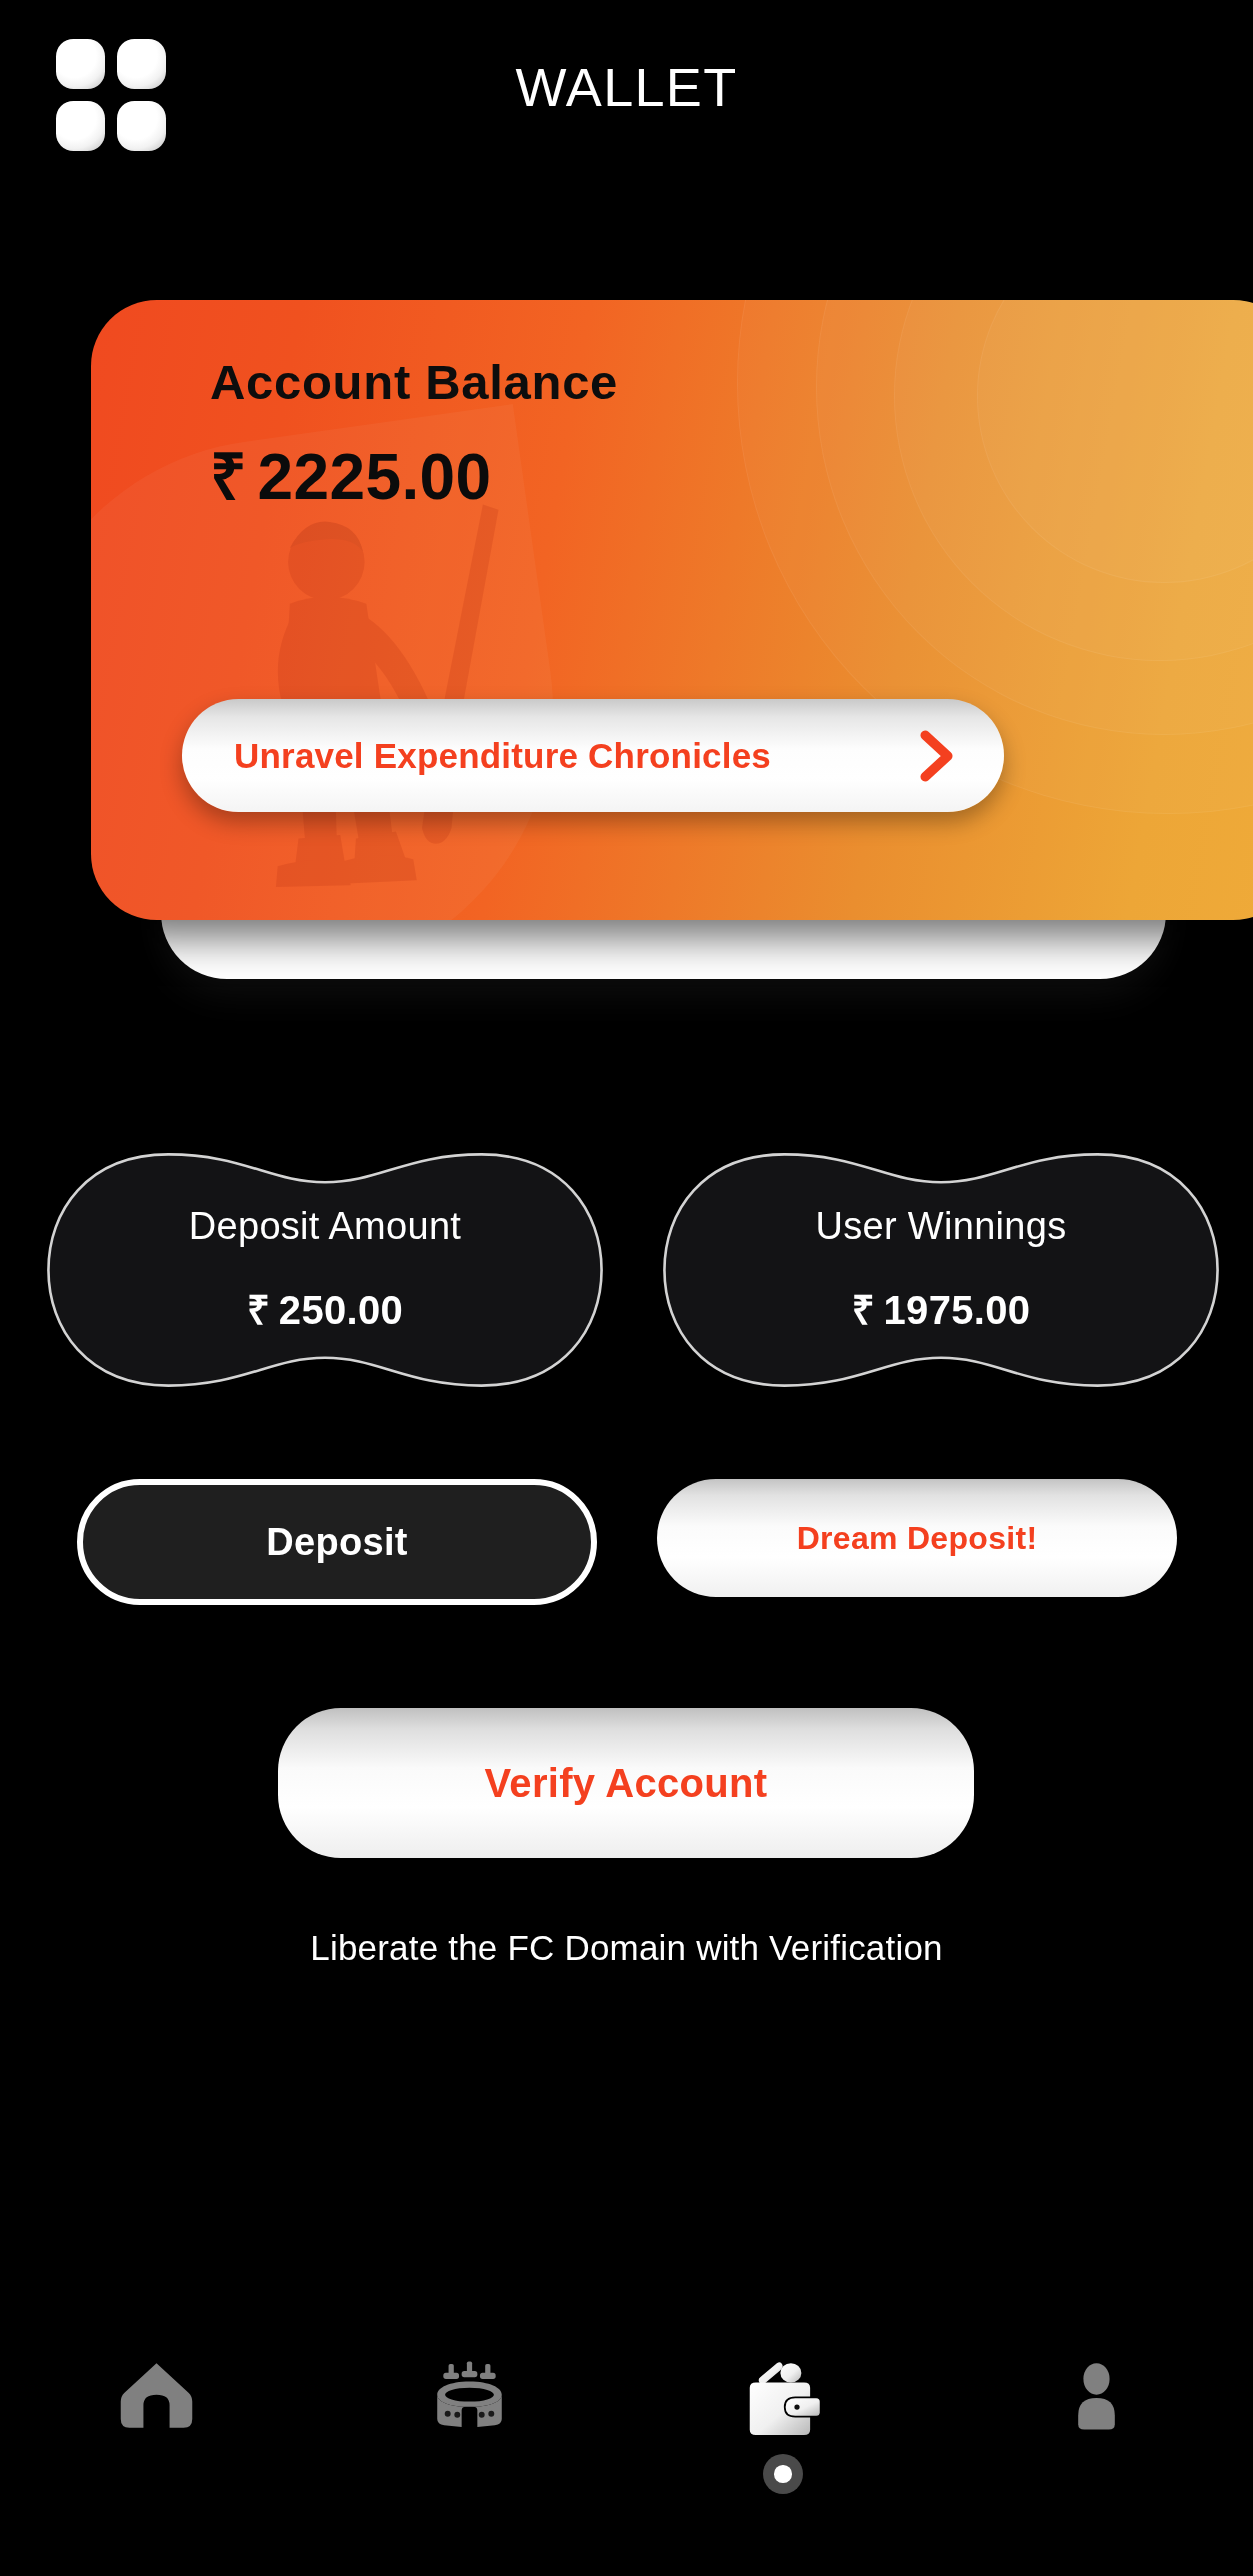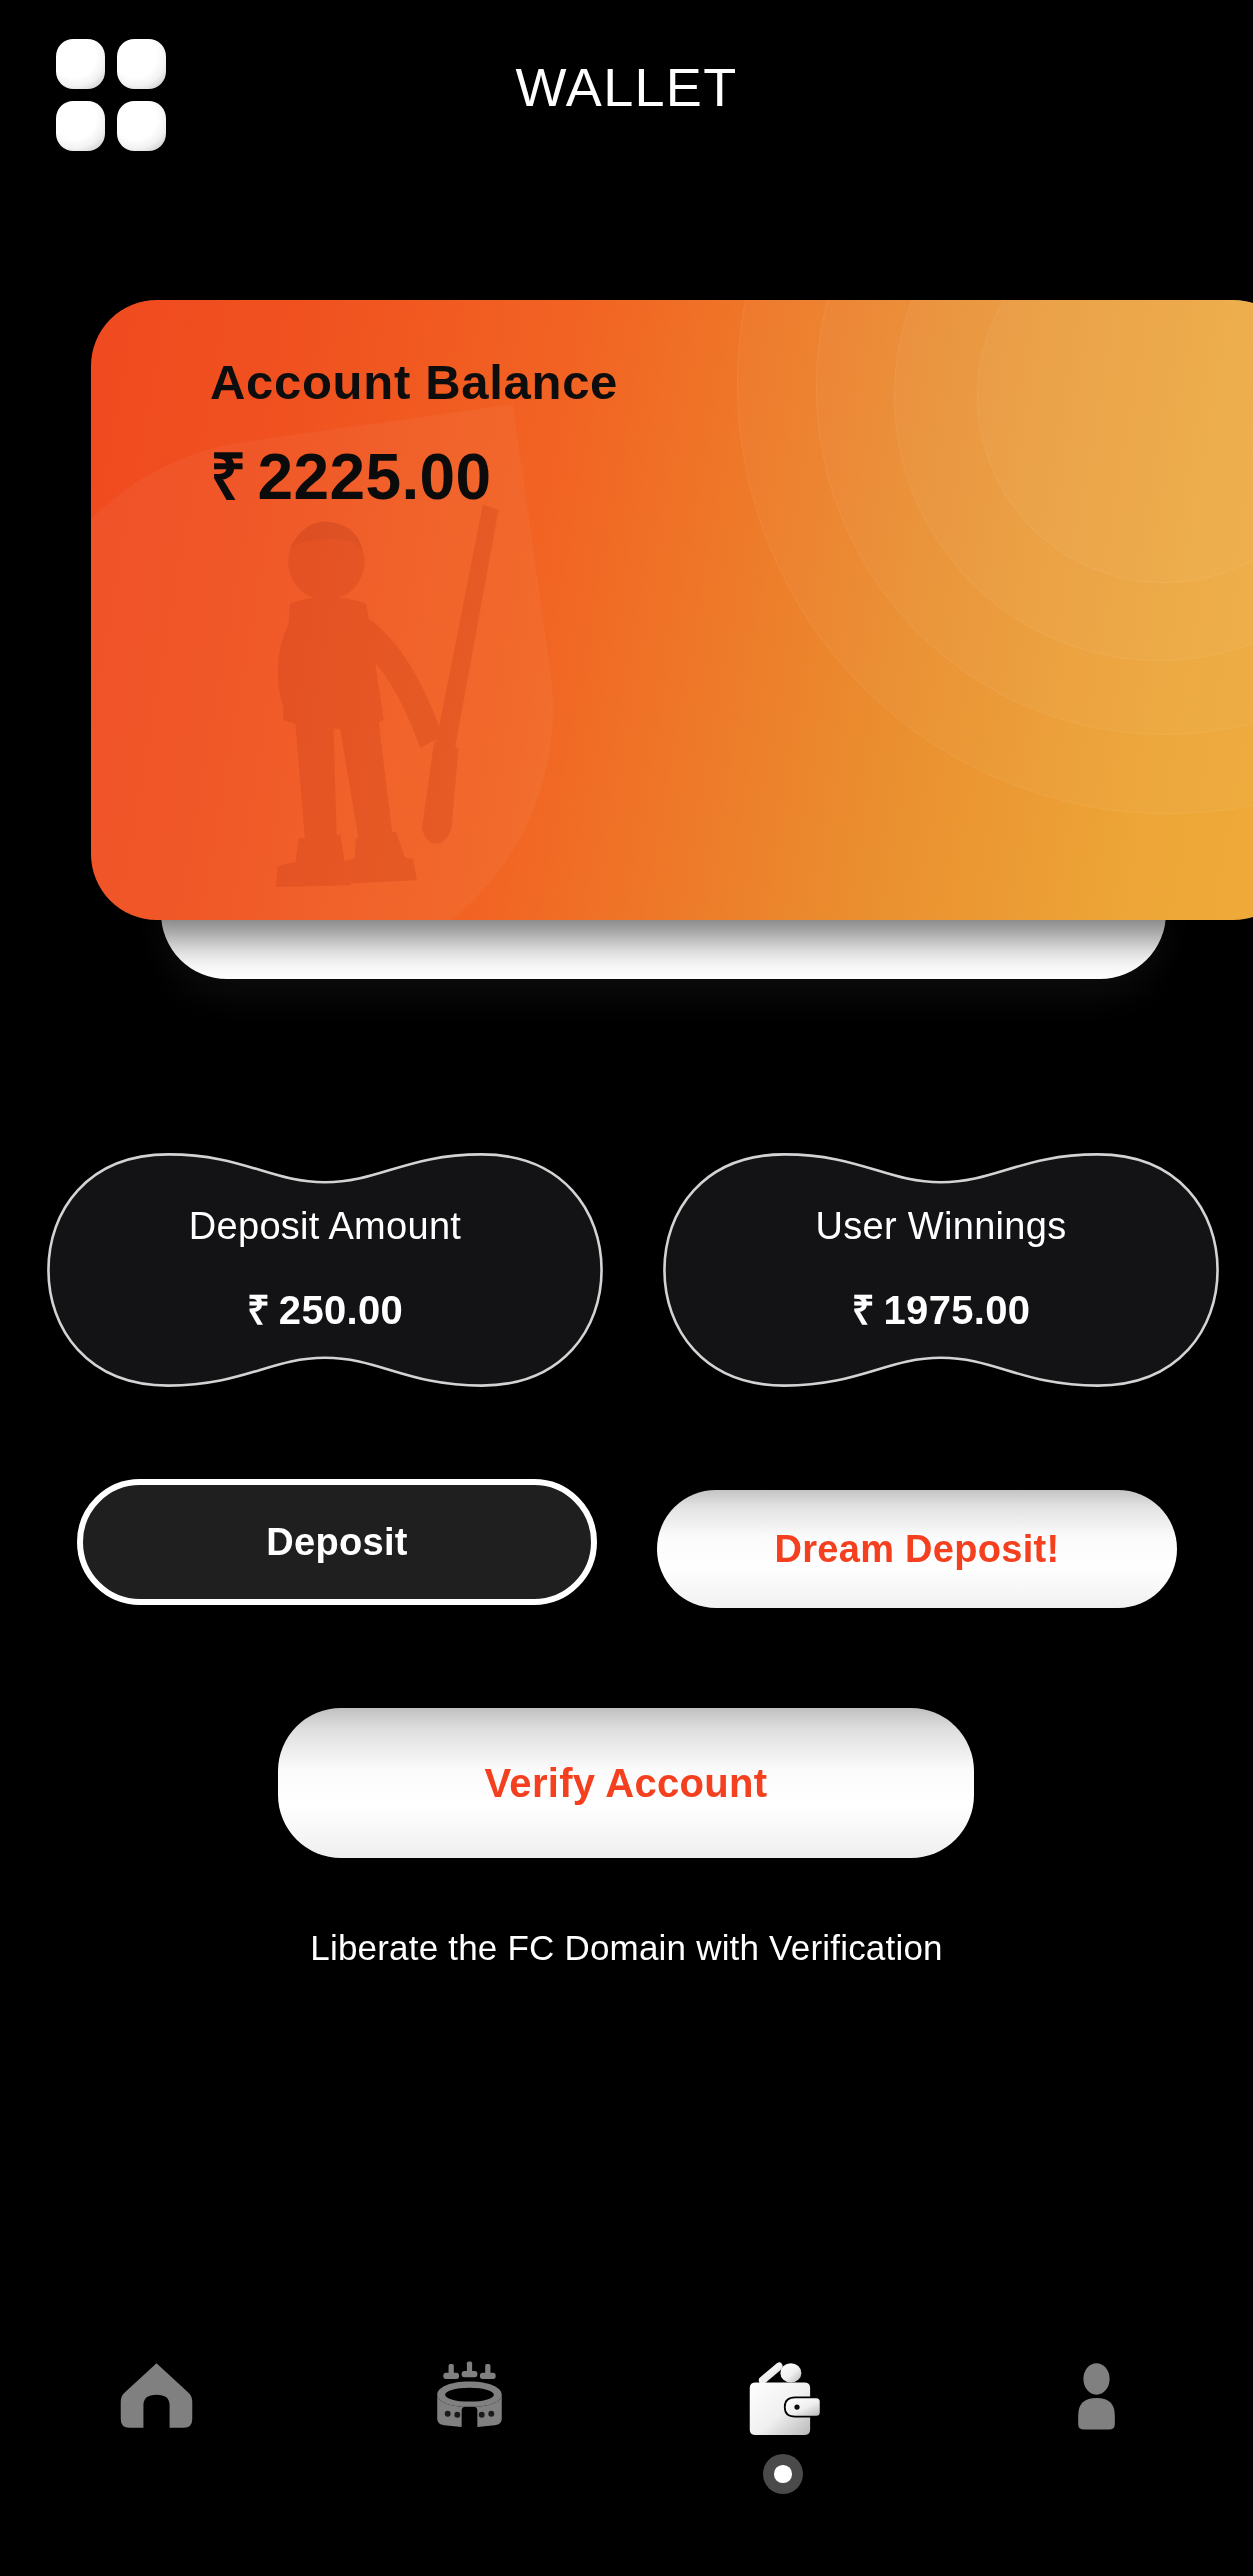--- a/index.html
+++ b/index.html
@@ -198,26 +198,26 @@
     background:#1f1f1f;
     border:6.1px solid #ffffff;
     color:#ffffff;
     font-size:38px;
     font-weight:700;
     display:flex; align-items:center; justify-content:center;
     cursor:pointer;
     letter-spacing:0.3px;
   }
   #deposit-button {
-    position:absolute; left:657px; top:11px;
+    position:absolute; left:657px; top:0;
     width:520px; height:118px;
     border-radius:61px;
     background:linear-gradient(180deg, #c4c4c4 0%, #e2e2e2 14%, #fbfbfb 40%, #ffffff 66%, #f0f0f0 100%);
     color:#f4401f;
-    font-size:38px;
+    font-size:32px;
     font-weight:700;
     display:flex; align-items:center; justify-content:center;
     cursor:pointer;
     letter-spacing:0.3px;
     box-shadow:0 8.7px 21px rgba(0,0,0,0.4);
   }
 
   
   #verify-button {
     position:absolute; left:278px; top:1708px;
@@ -327,20 +327,26 @@
           <path d="M140 430 Q182 418 220 428 L224 452 L138 456 Z"></path>
         </g>
       </svg>
 
       <div id="card-label">Account Balance</div>
 
       <div id="card-amount">
         <span class="rupee">₹</span><span>2225.00</span>
       </div>
 
+      <div id="expenditure-pill">
+        <span id="expenditure-pill-label">Unravel Expenditure Chronicles</span>
+        <svg id="expenditure-chevron" viewBox="0 0 42 60">
+          <path d="M8 6 L34 30 L8 54" fill="none" stroke="#f4401f" stroke-width="11" stroke-linecap="round" stroke-linejoin="round"></path>
+        </svg>
+      </div>
 
     </div>
   </div>
 
   <div id="stats-row">
 
     <div class="stat-pod left">
       <svg class="pod-svg" viewBox="0 0 660 290" preserveAspectRatio="none">
         <path class="pod-body" d="M150 12
                  C 236 12, 268 44, 330 44

